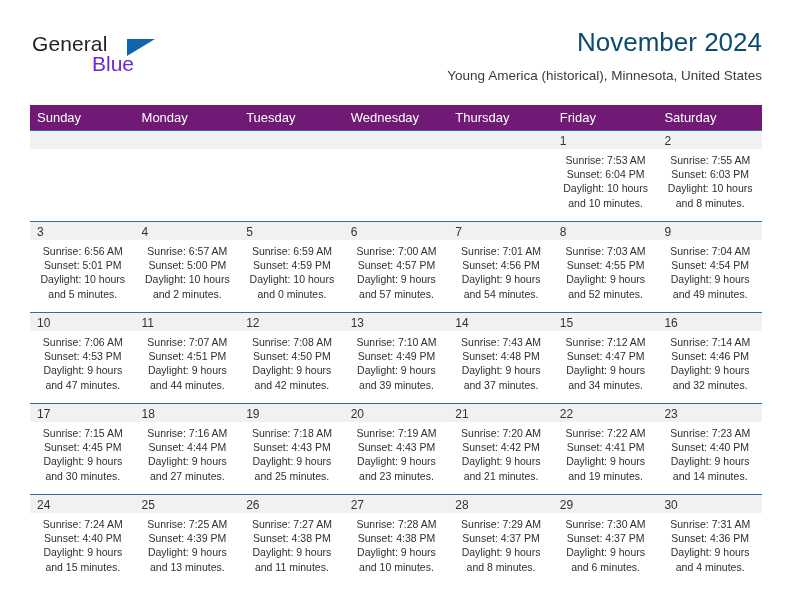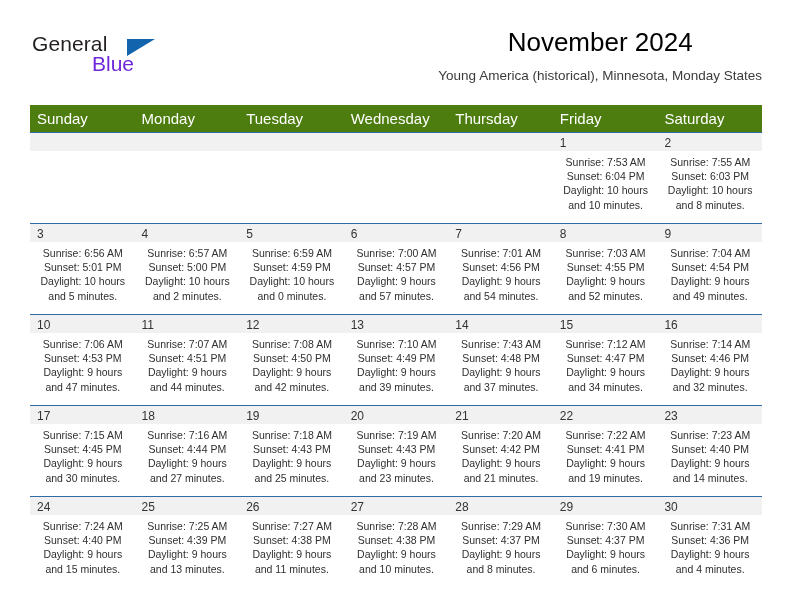--- a/index.html
+++ b/index.html
@@ -66,48 +66,47 @@
     white-space: nowrap;
   }
   .title-block {
     position: absolute;
     right: 0;
     top: 0;
     text-align: right;
   }
   .month-title {
     font-size: 26px;
-    color: #000000;
+    color: #0c4a6e;
     line-height: 32px;
     white-space: nowrap;
     font-weight: normal;
     margin: 0;
-    text-align: center;
   }
   .location {
     font-size: 13.5px;
     color: #3b3b3b;
     line-height: 20px;
     white-space: nowrap;
     margin: 8px 0 0 0;
   }
 
   
   .calendar {
     position: absolute;
     left: 30px;
     top: 105px;
     width: 732px;
     border-collapse: collapse;
     table-layout: fixed;
   }
   .calendar th {
-    background: #4d7c0f;
+    background: #701a75;
     color: #ffffff;
-    font-size: 15px;
+    font-size: 13px;
     font-weight: normal;
     text-align: left;
     padding: 5px 0 5px 7px;
     height: 10px;
     border: none;
   }
   .calendar td {
     vertical-align: top;
     padding: 0;
     height: 90px;
@@ -150,21 +149,21 @@
   <div class="header">
 
     <div class="brand">
       <span class="brand-general">General</span>
       <span class="brand-tri"></span>
       <span class="brand-blue">Blue</span>
     </div>
 
     <div class="title-block">
       <h1 class="month-title">November 2024</h1>
-      <p class="location">Young America (historical), Minnesota, Monday States</p>
+      <p class="location">Young America (historical), Minnesota, United States</p>
     </div>
 
   </div>
 
   <table class="calendar">
     <thead>
       <tr>
         <th>Sunday</th>
         <th>Monday</th>
         <th>Tuesday</th>

